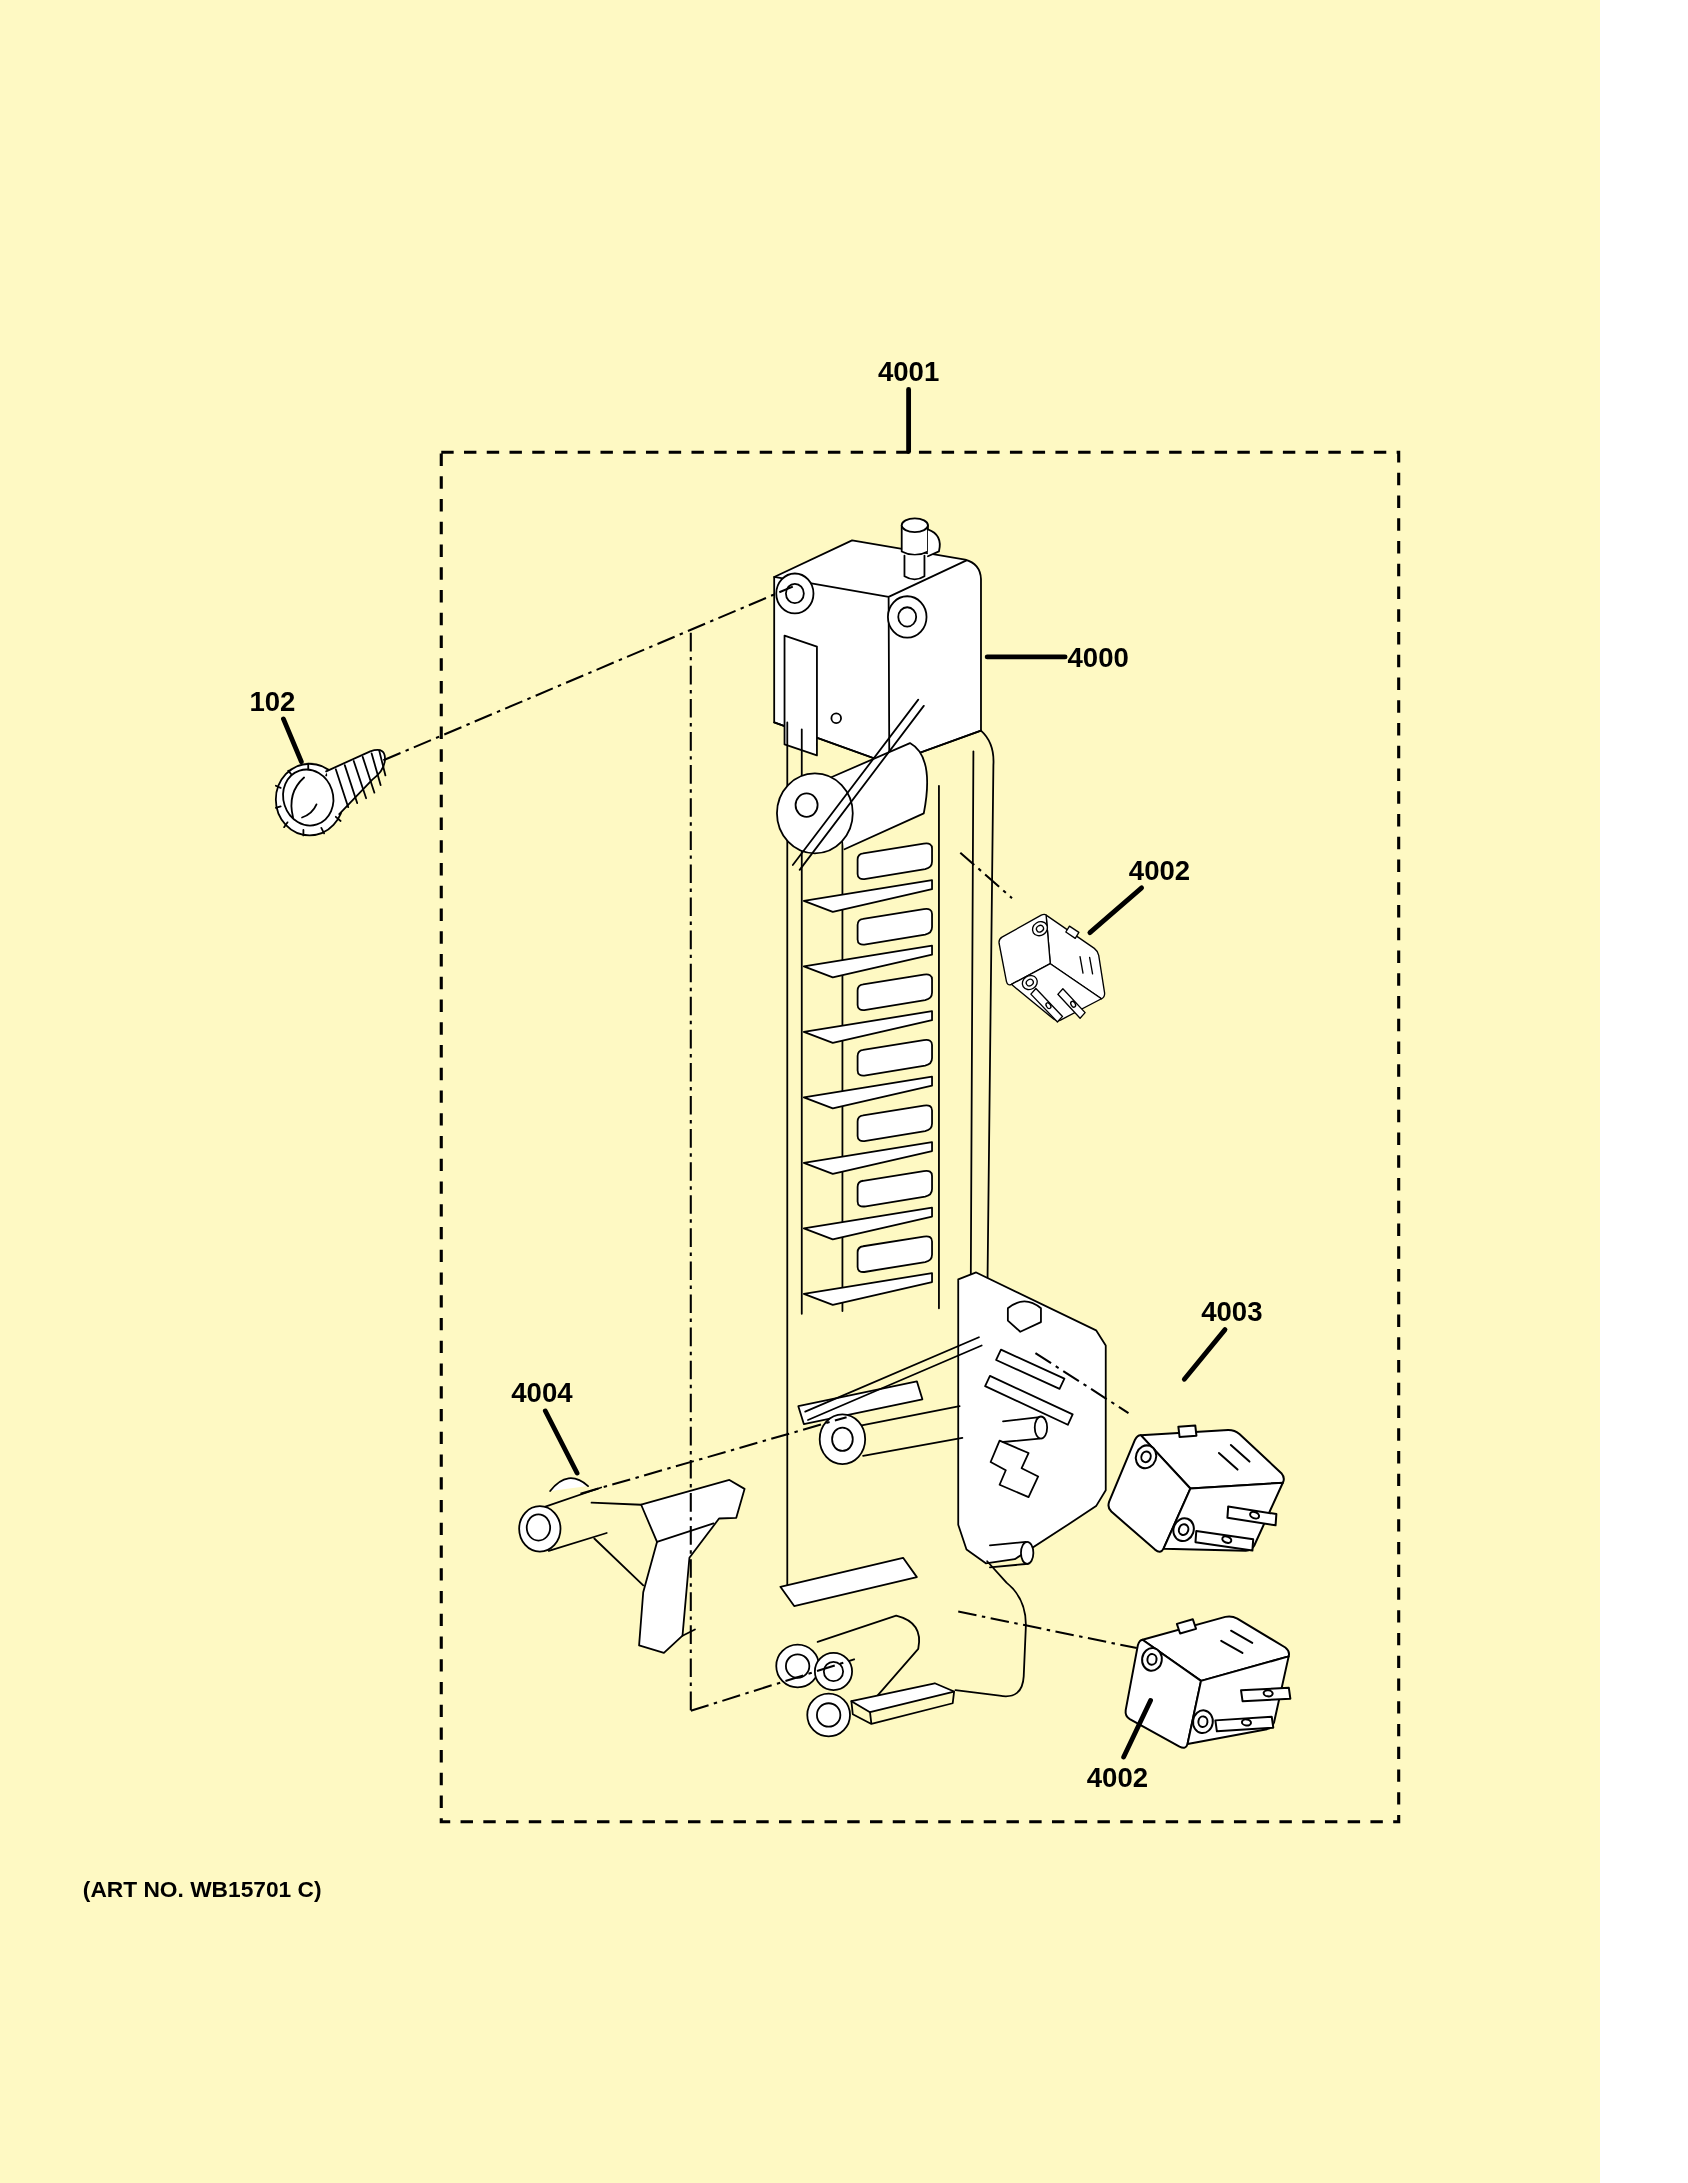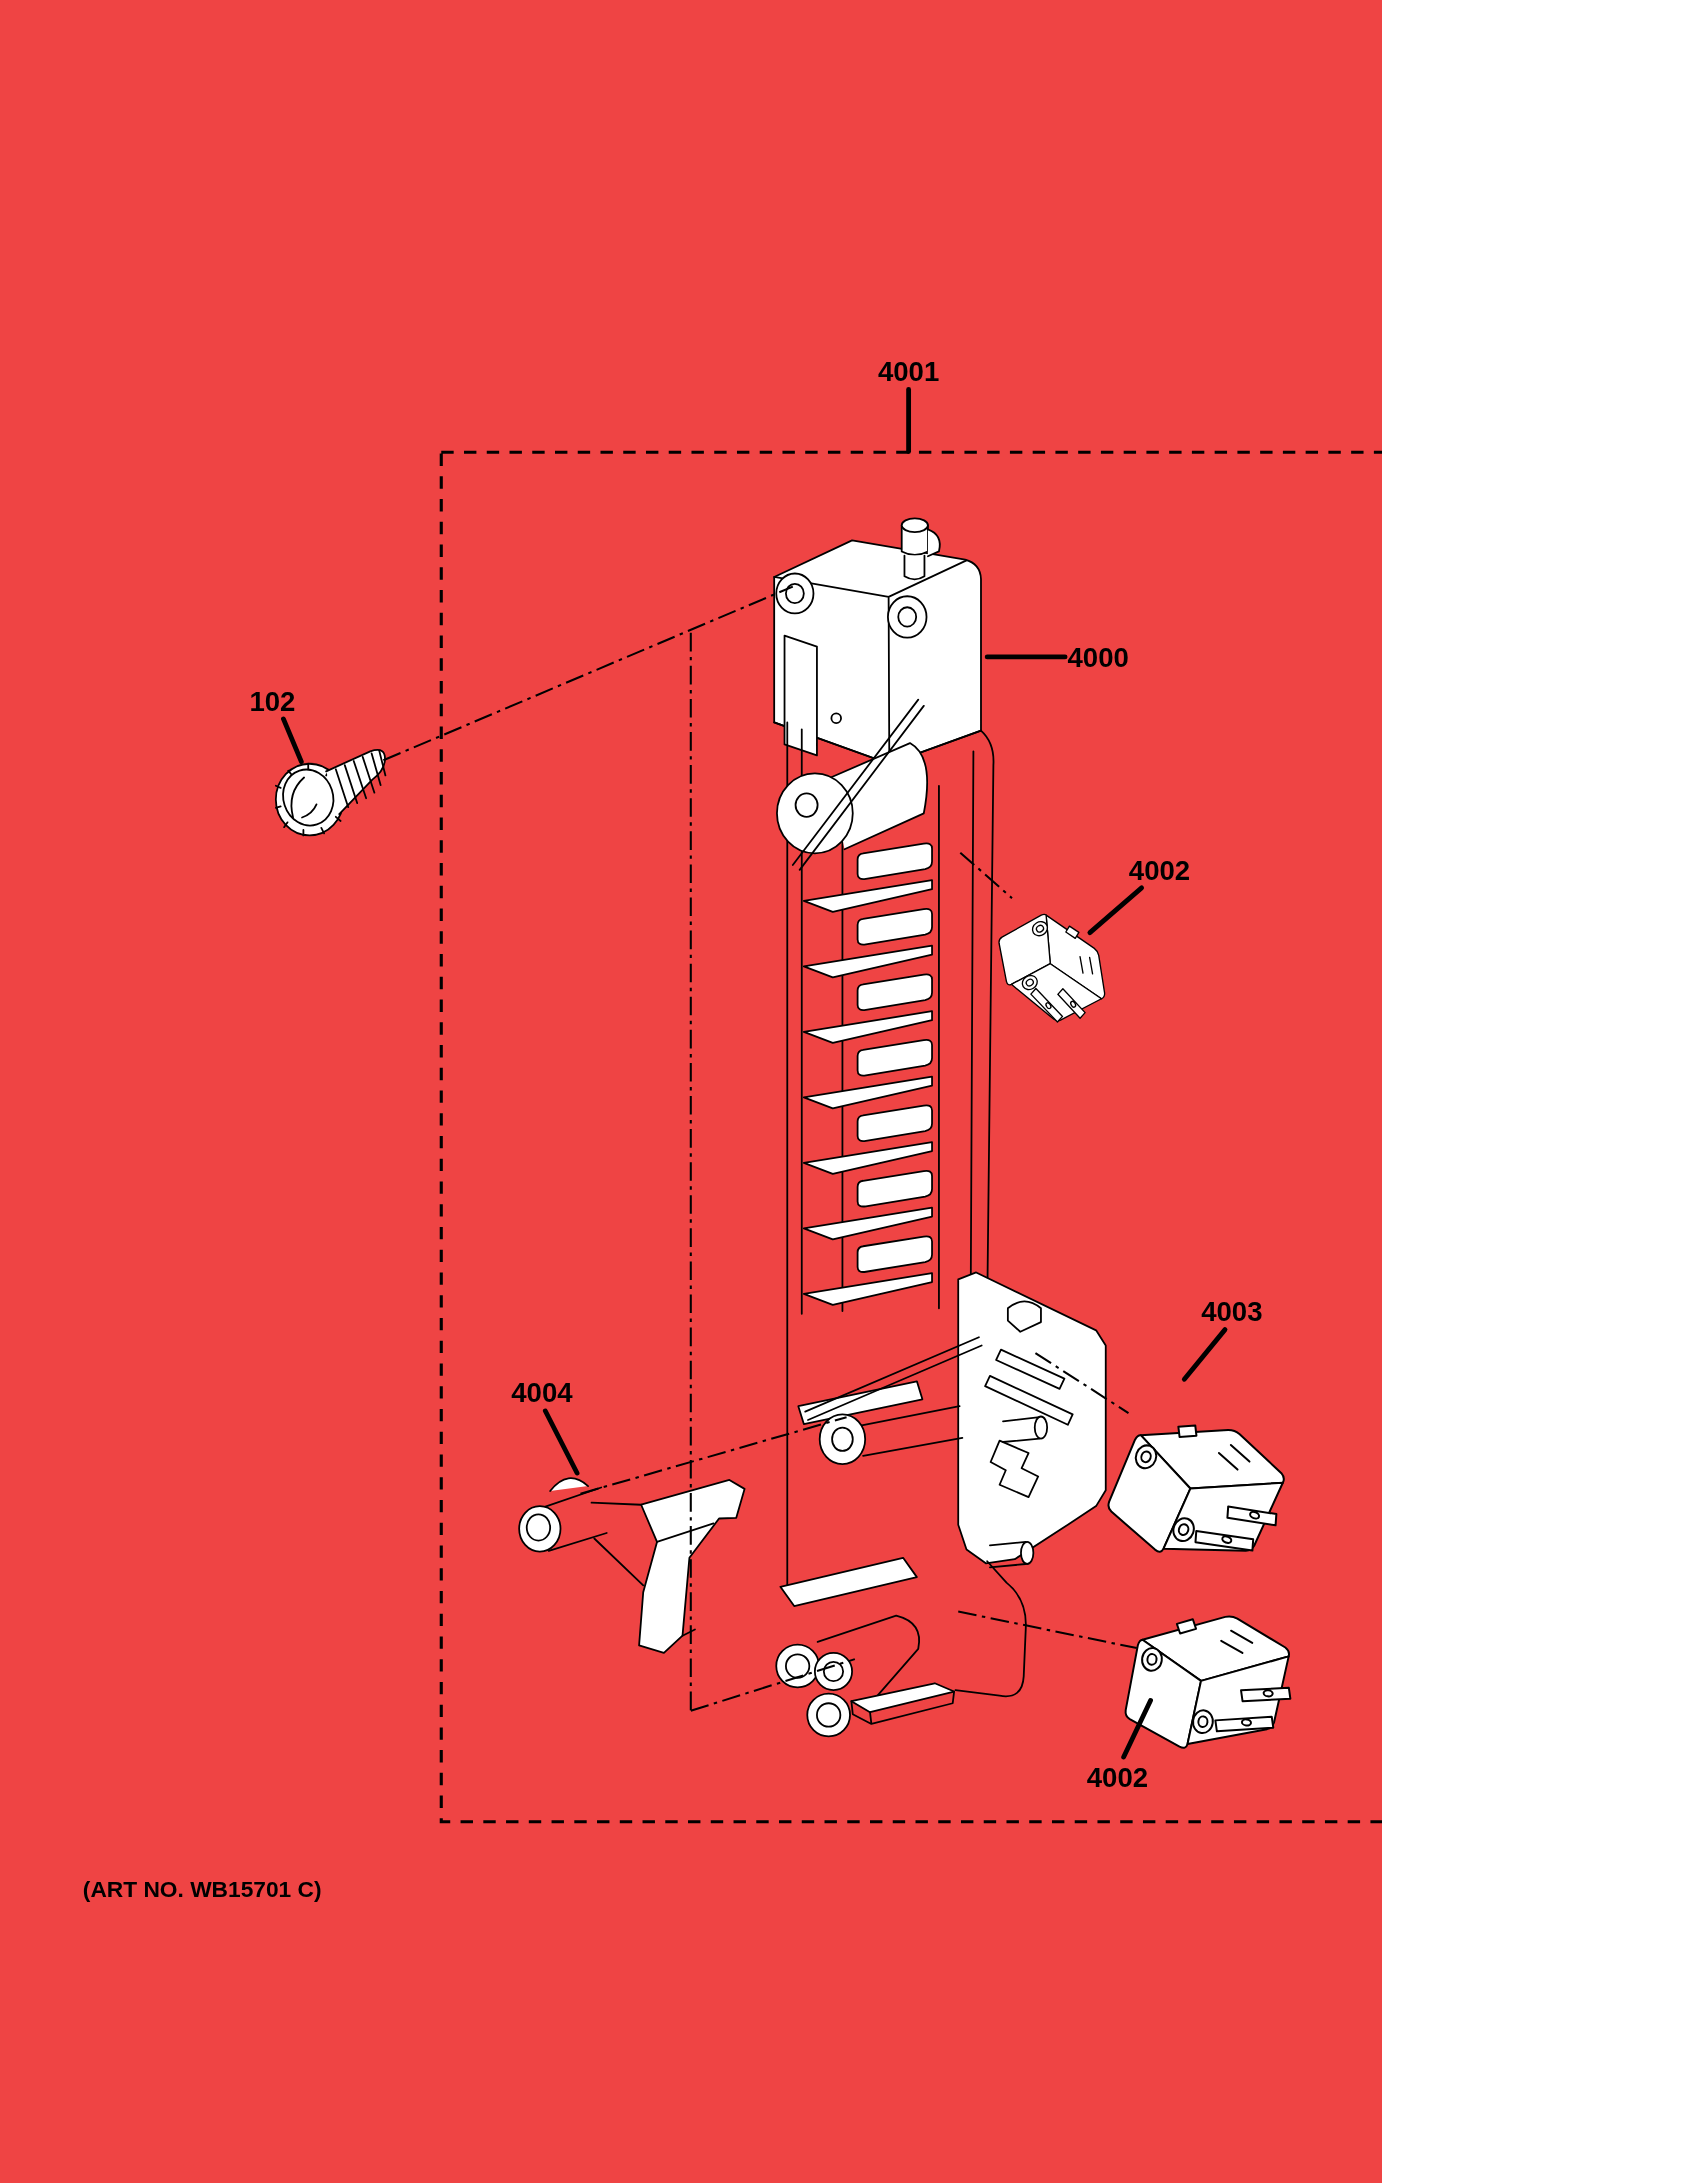--- a/index.html
+++ b/index.html
@@ -1,16 +1,16 @@
 <!DOCTYPE html>
 <html style="font-size:11px"><head>
 <meta charset="utf-8">
 <style>
   html,body{margin:0;padding:0;background:#ffffff;}
-  .stage{position:relative;width:1382px;height:2183px;background:#ef4444;overflow:hidden;
+  .stage{position:relative;width:1600px;height:2183px;background:#fef9c3;overflow:hidden;
          font-family:"Liberation Sans", sans-serif;}
   svg{display:block;}
   .part{fill:#ffffff;stroke:#000000;stroke-width:2.6;stroke-linejoin:round;stroke-linecap:round;}
   .edge{fill:none;stroke:#000000;stroke-width:2.6;stroke-linejoin:round;stroke-linecap:round;}
   .centerline{fill:none;stroke:#000000;stroke-width:3;stroke-dasharray:27 8 5 8;}
   .boundary{fill:none;stroke:#000000;stroke-width:4.5;stroke-dasharray:18 15;}
   .leader{fill:none;stroke:#000000;stroke-width:7;stroke-linecap:round;}
   .lbl{font-family:"Liberation Sans", sans-serif;font-weight:bold;font-size:40px;fill:#000000;}
   .artno{font-family:"Liberation Sans", sans-serif;font-weight:bold;font-size:33px;fill:#000000;}
 </style>

